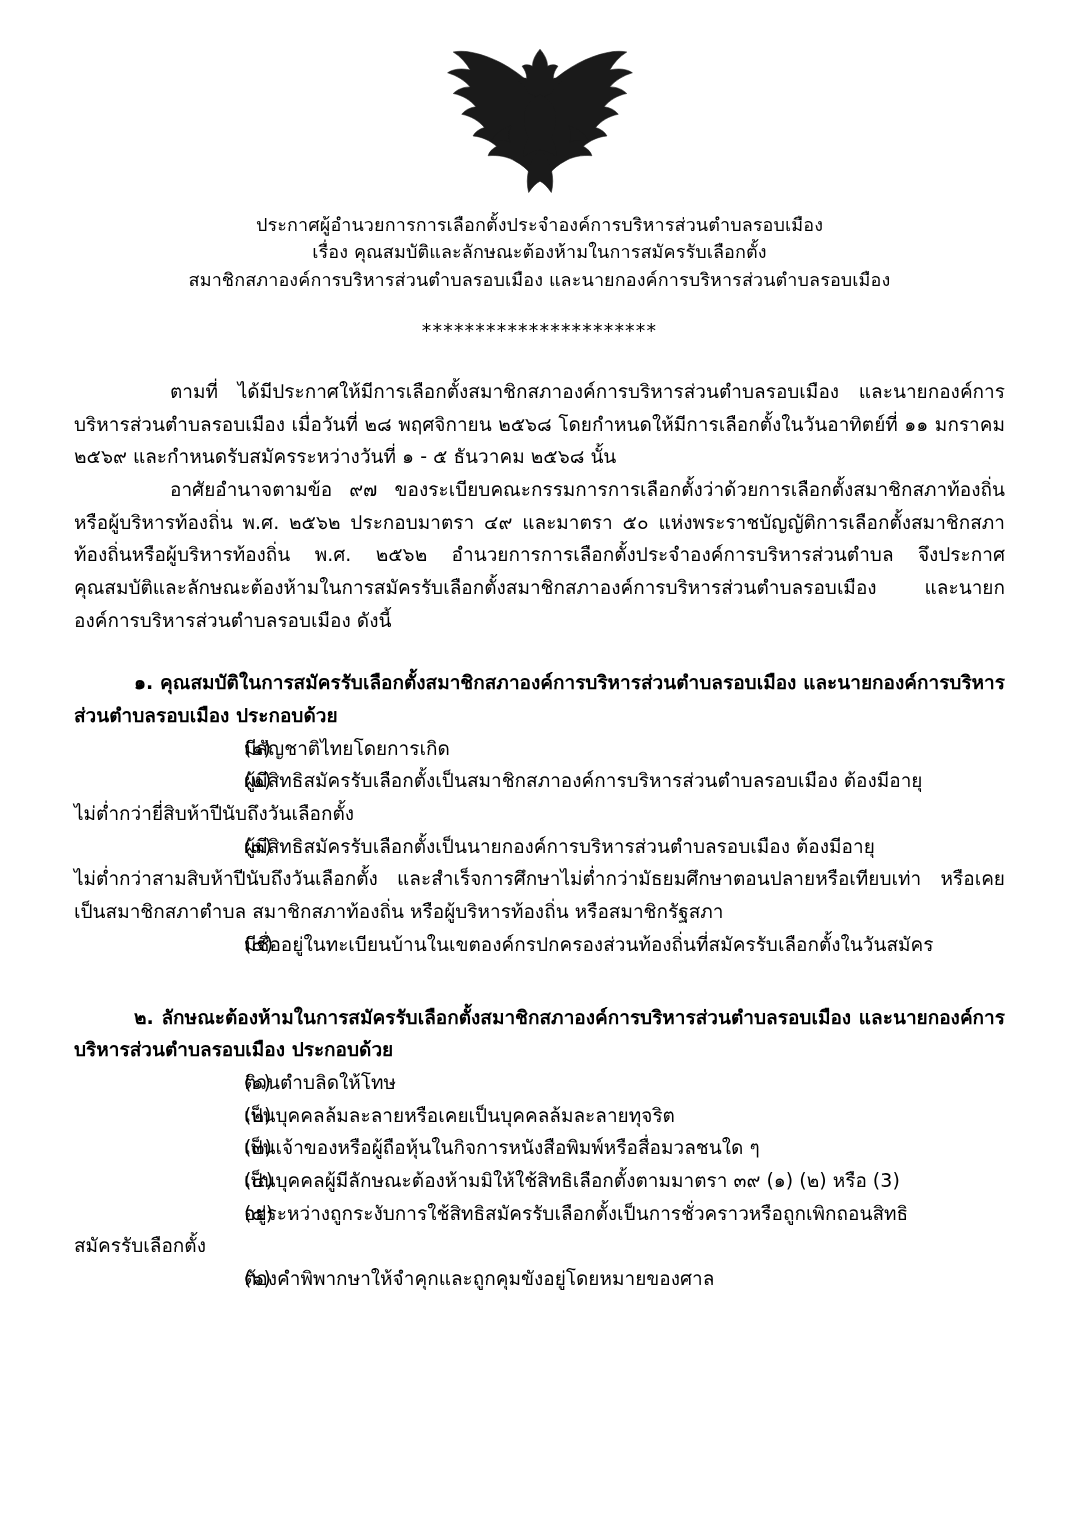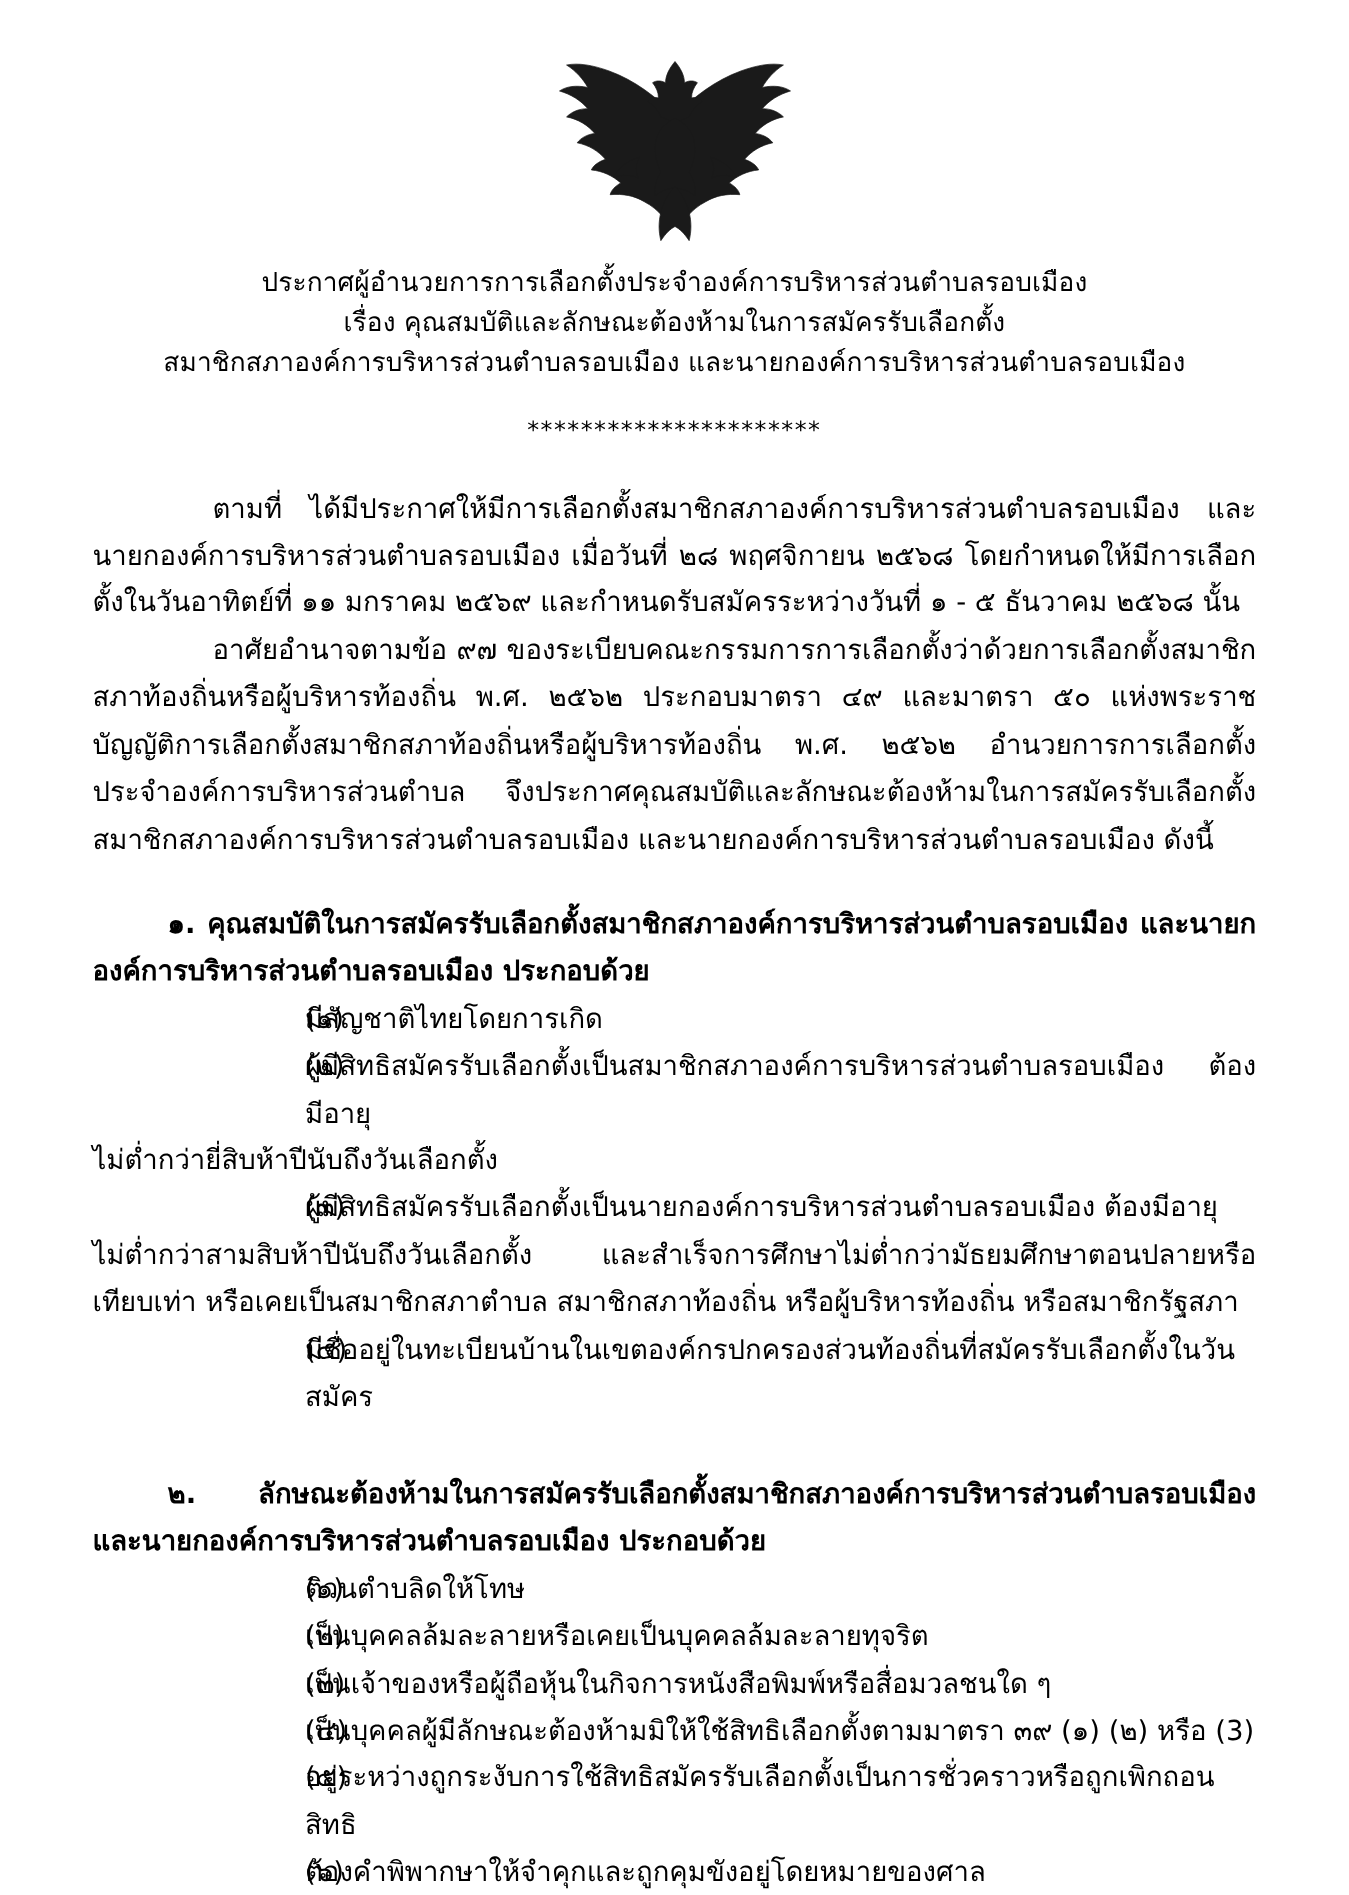--- a/index.html
+++ b/index.html
@@ -28,37 +28,37 @@
     margin-bottom: 10px;
   }
   .emblem {
     width: 190px;
     height: 165px;
     display: block;
   }
   .title-block {
     text-align: center;
     line-height: 1.52;
-    font-size: 21px;
+    font-size: 18px;
     letter-spacing: 0.1px;
   }
   .title-block div {
     margin: 0;
     padding: 0;
   }
   .stars {
     text-align: center;
     font-size: 19px;
     letter-spacing: 1.2px;
     margin-top: 26px;
     margin-bottom: 34px;
     font-family: "DejaVu Sans", sans-serif;
   }
   .body-text {
-    font-size: 22px;
+    font-size: 19px;
     line-height: 1.72;
     text-align: justify;
     text-justify: inter-word;
   }
   .para {
     margin: 0 0 0 0;
     text-indent: 96px;
   }
   .section-head {
     margin-top: 30px;
@@ -172,20 +172,21 @@
         <span class="txt">เป็นเจ้าของหรือผู้ถือหุ้นในกิจการหนังสือพิมพ์หรือสื่อมวลชนใด ๆ</span>
       </div>
       <div class="item">
         <span class="num">(๔)</span>
         <span class="txt">เป็นบุคคลผู้มีลักษณะต้องห้ามมิให้ใช้สิทธิเลือกตั้งตามมาตรา ๓๙ (๑) (๒) หรือ (3)</span>
       </div>
       <div class="item">
         <span class="num">(๕)</span>
         <span class="txt">อยู่ระหว่างถูกระงับการใช้สิทธิสมัครรับเลือกตั้งเป็นการชั่วคราวหรือถูกเพิกถอนสิทธิ</span>
       </div>
+      <div class="item-cont">สมัครรับเลือกตั้ง</div>
       <div class="item">
         <span class="num">(๖)</span>
         <span class="txt">ต้องคำพิพากษาให้จำคุกและถูกคุมขังอยู่โดยหมายของศาล</span>
       </div>
     </div>
 
   </div>
 </div>
 
 </body></html>

